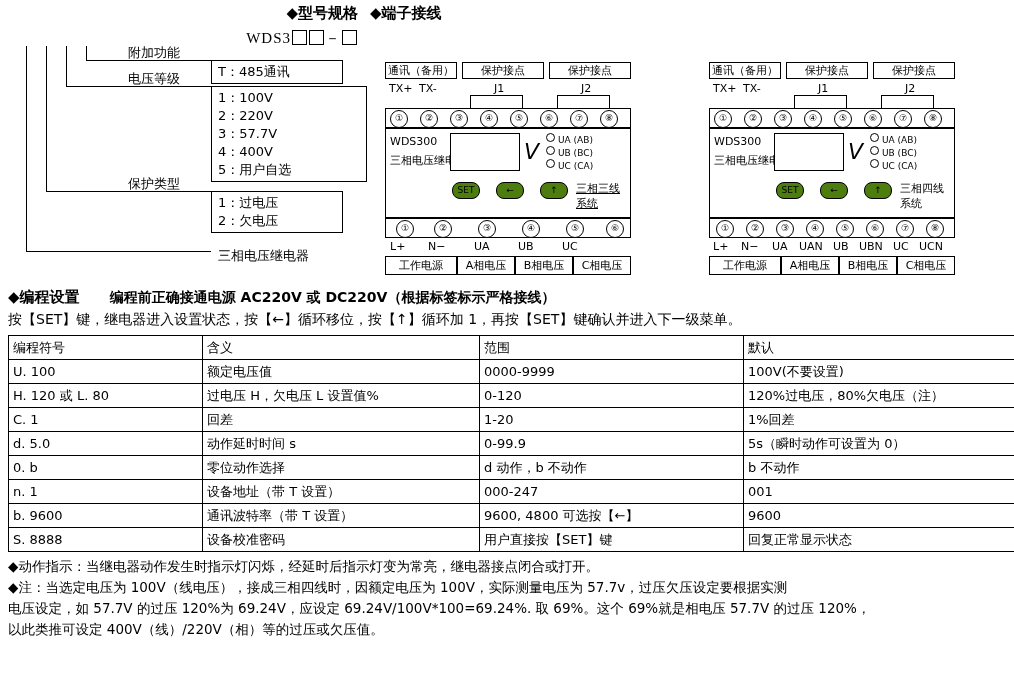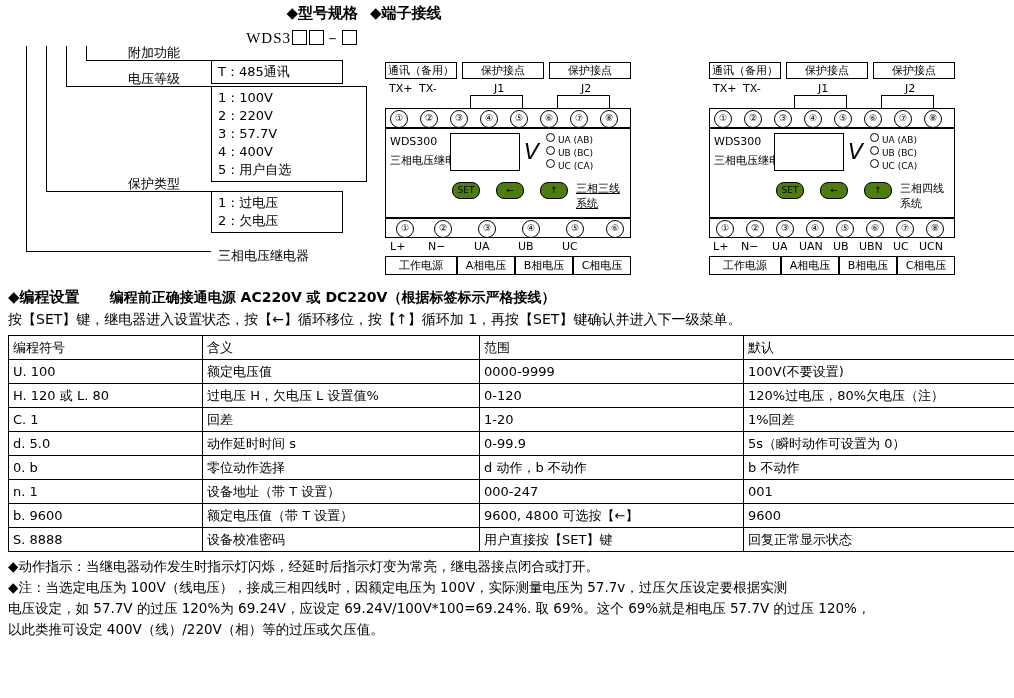--- a/index.html
+++ b/index.html
@@ -264,21 +264,21 @@
       <td>b 不动作</td>
     </tr>
     <tr>
       <td>n.    1</td>
       <td>设备地址（带 T 设置）</td>
       <td>000-247</td>
       <td>001</td>
     </tr>
     <tr>
       <td>b.  9600</td>
-      <td>额定电压值（带 T 设置）</td>
+      <td>通讯波特率（带 T 设置）</td>
       <td>9600, 4800 可选按【←】</td>
       <td>9600</td>
     </tr>
     <tr>
       <td>S. 8888</td>
       <td>设备校准密码</td>
       <td>用户直接按【SET】键</td>
       <td>回复正常显示状态</td>
     </tr>
   </tbody>

